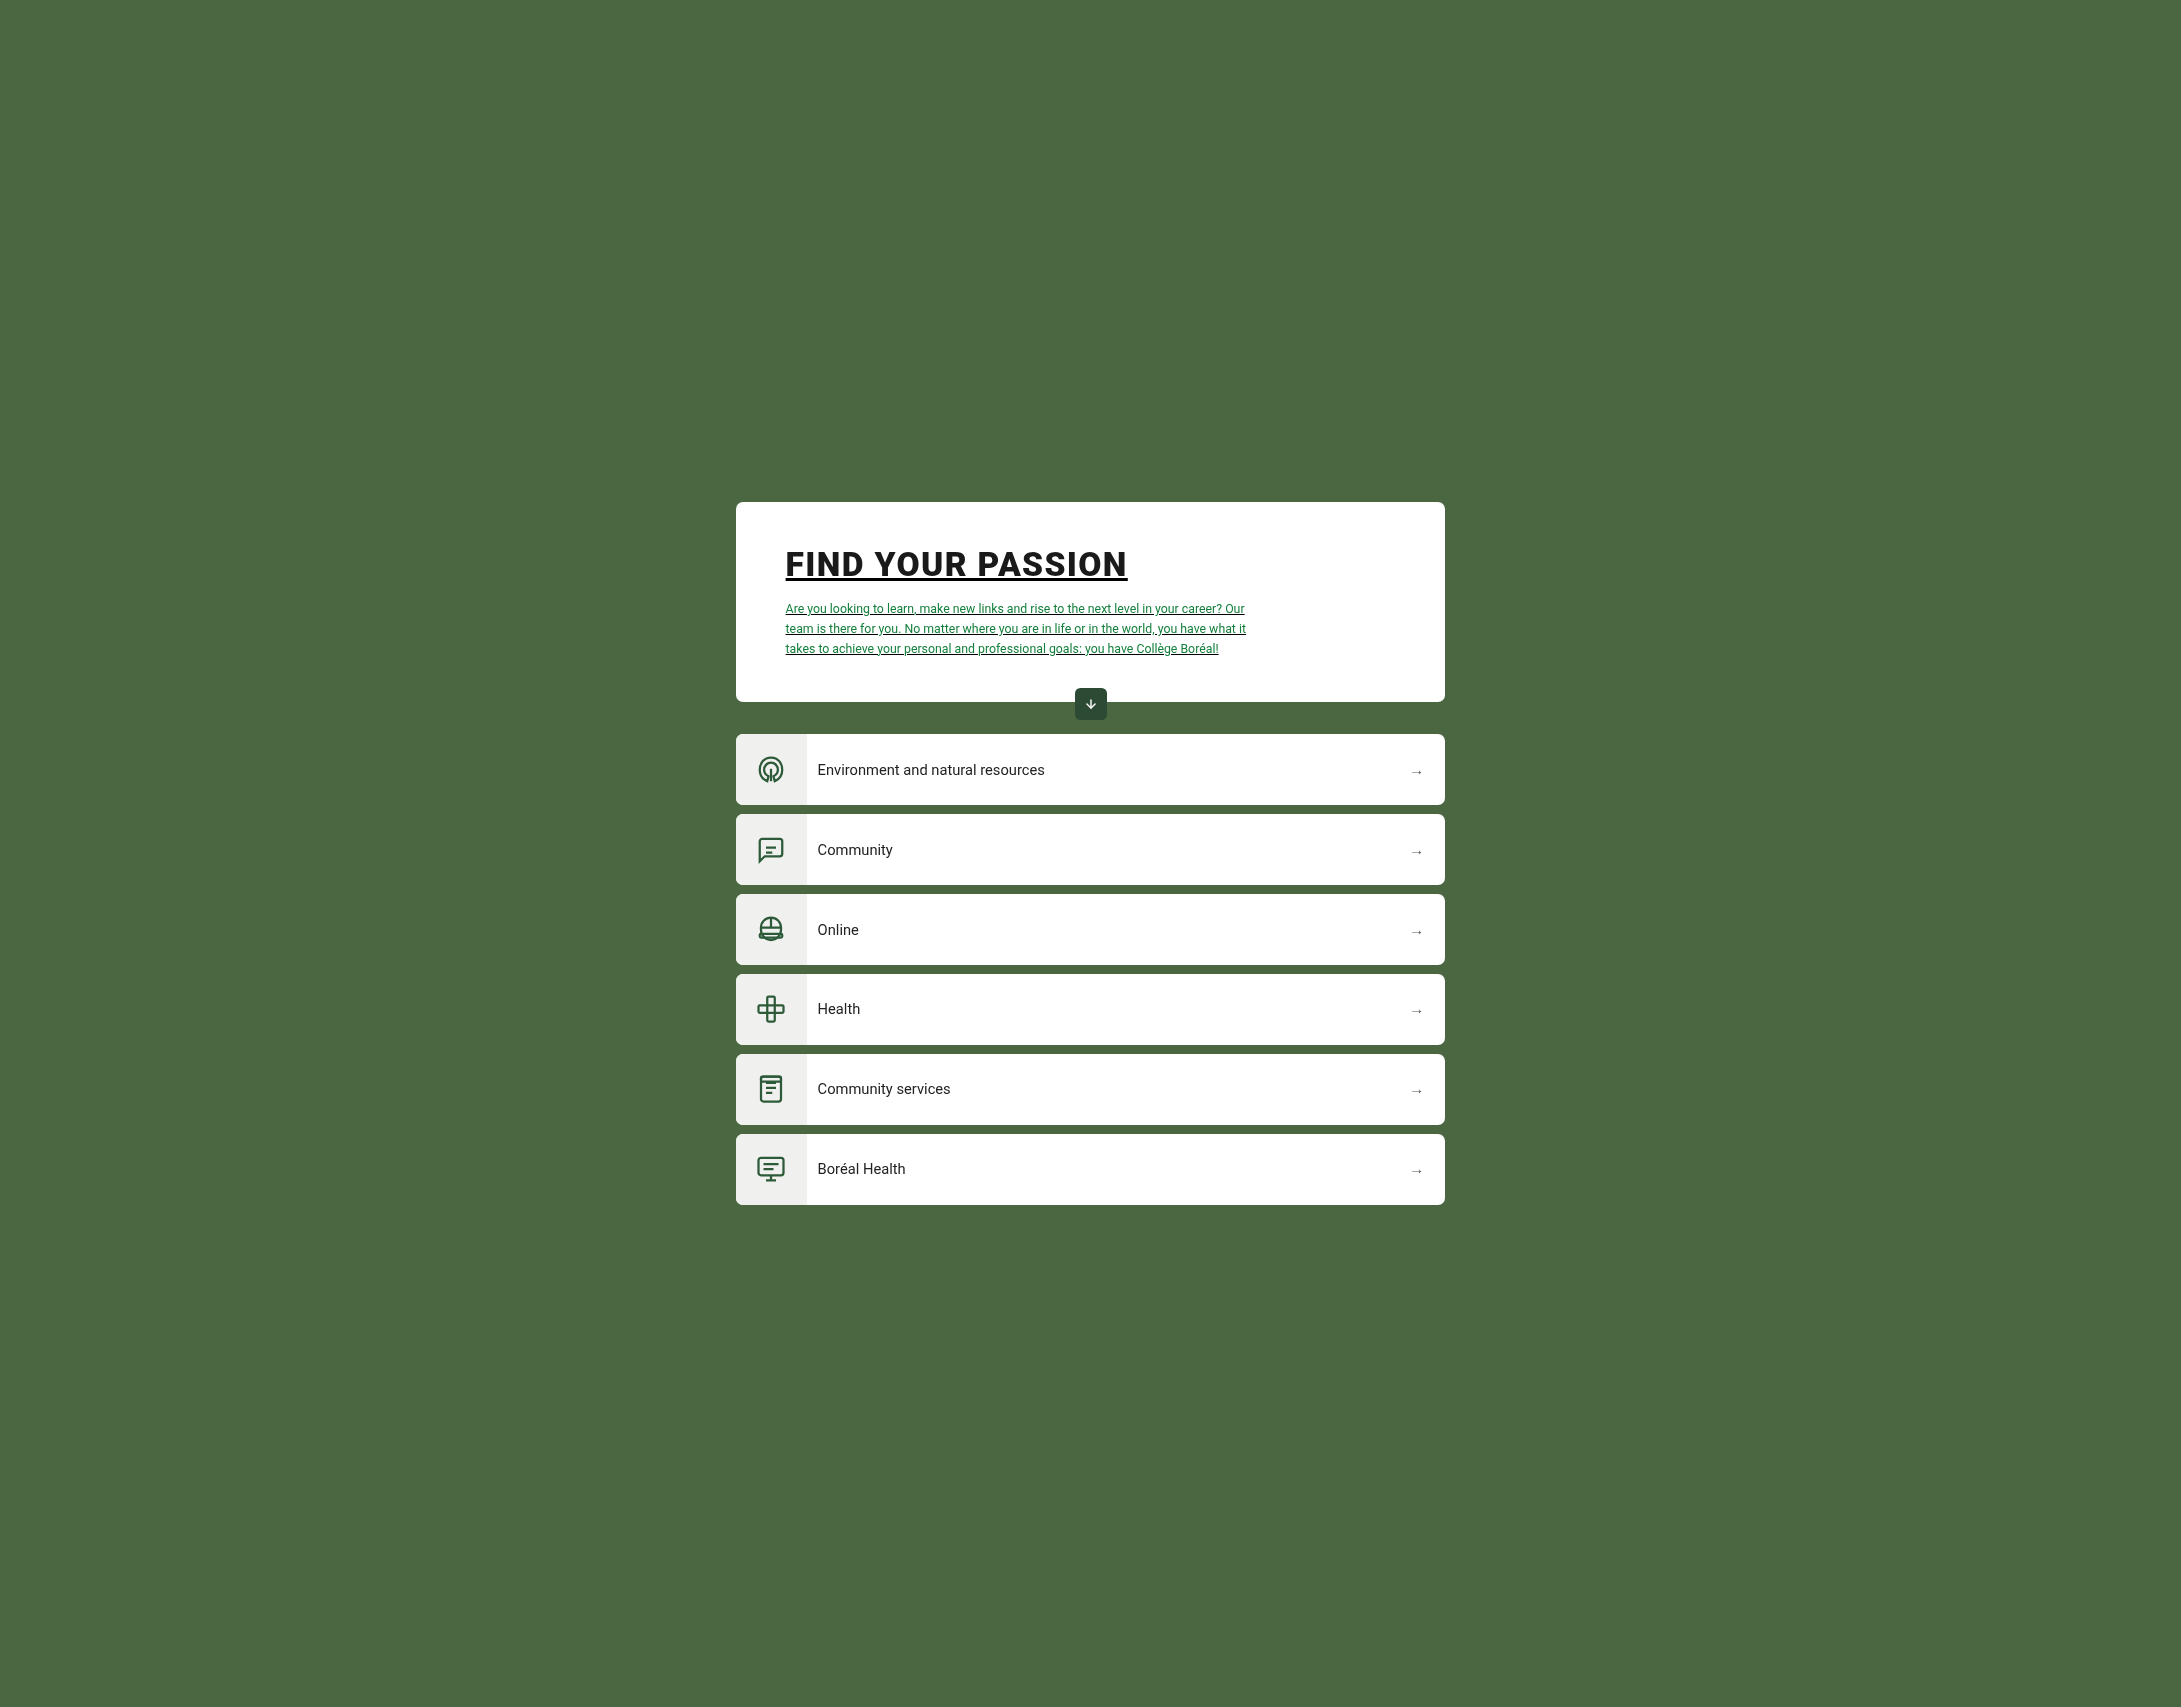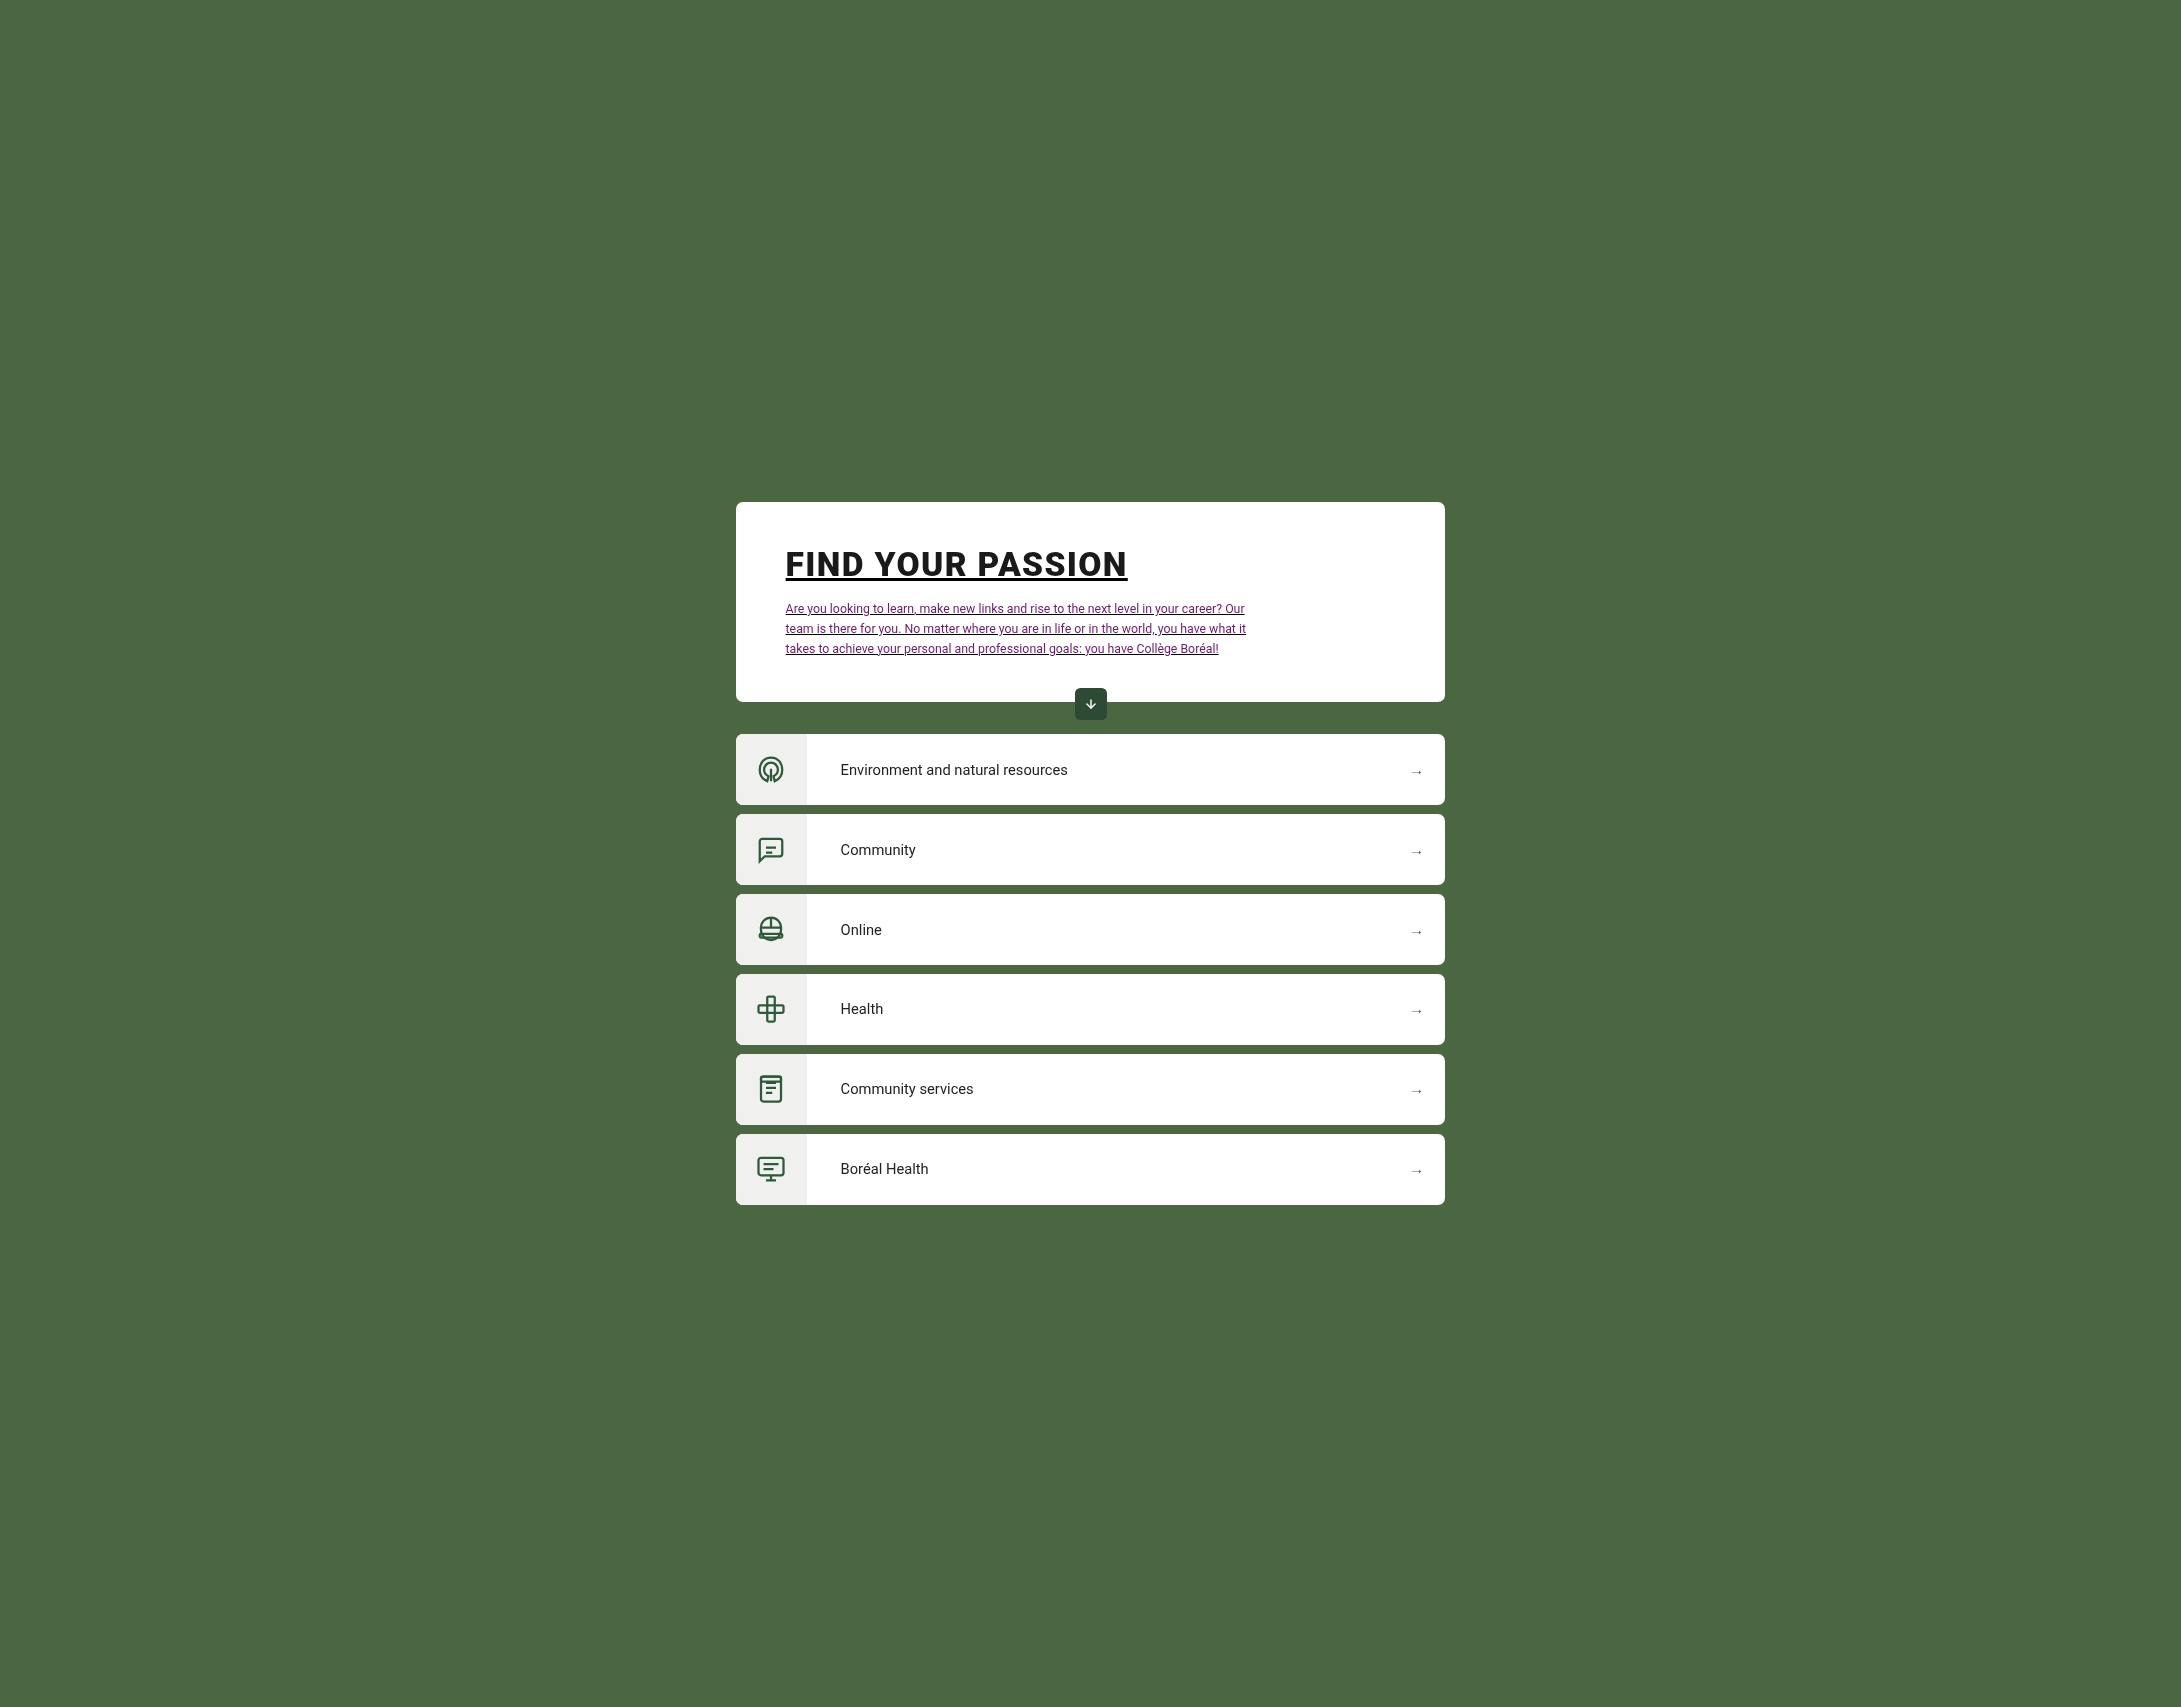--- a/index.html
+++ b/index.html
@@ -38,21 +38,21 @@
       font-size: 2.4rem;
       font-weight: 900;
       color: #1a1a1a;
       letter-spacing: 0.04em;
       text-transform: uppercase;
       margin-bottom: 16px;
     }
 
     .header-description {
       font-size: 0.88rem;
-      color: #701a75;
+      color: #15803d;
       line-height: 1.6;
       max-width: 461px;
     }
 
     .scroll-button-wrapper {
       display: flex;
       justify-content: center;
       margin: -14px 0 14px 0;
       position: relative;
       z-index: 10;
@@ -106,21 +106,21 @@
       height: 30px;
       stroke: #2d5a38;
       fill: none;
       stroke-width: 1.8;
     }
 
     .category-label {
       flex: 1;
       font-size: 1.05rem;
       color: #222;
-      padding: 0 34px;
+      padding: 0 11px;
       font-weight: 400;
     }
 
     .category-arrow {
       color: #555;
       font-size: 1.1rem;
       padding-right: 21px;
       flex-shrink: 0;
     }
   </style>

